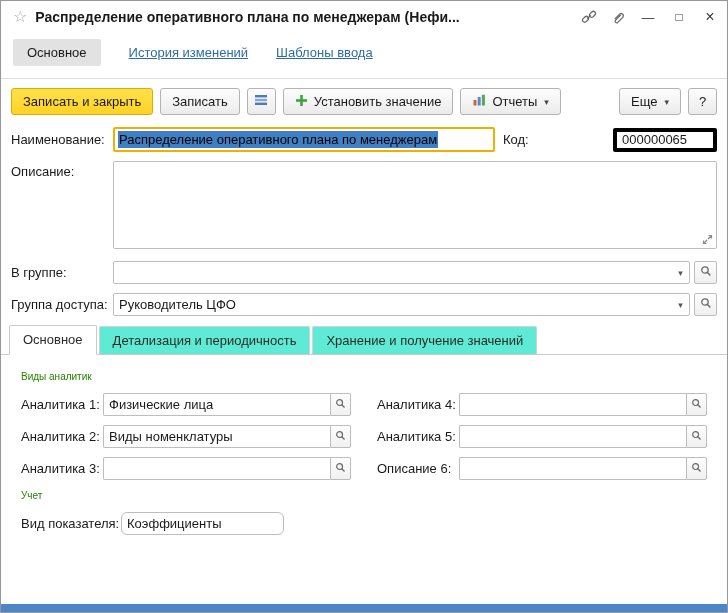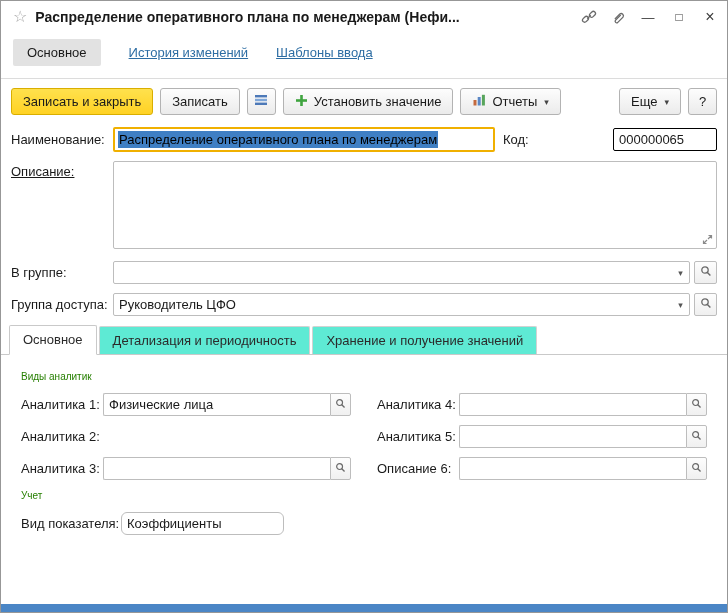--- a/index.html
+++ b/index.html
@@ -31,28 +31,28 @@
   .btn.primary { background:linear-gradient(#ffe14d,var(--accent-yellow,#ffd224)); border-color:#d9ae00; }
   .btn.icon-only { width:29px; padding:0; justify-content:center; }
   .caret { font-size:9px; color:#444; margin-left:1px; }
   .spacer { flex:1; }
 
   
   .form { padding:4px 10px 0 10px; }
   .frow { display:flex; align-items:center; margin-bottom:9px; }
   .frow > label { width:102px; flex:none; }
   .frow.top { align-items:flex-start; }
-  .frow.top > label { margin-top:3px;text-decoration:underline; }
+  .frow.top > label { margin-top:3px; }
 
   .input, .combo { height:23px; border:1px solid #bdbdbd; border-radius:2px; background:#fff;
                    display:flex; align-items:center; padding:0 4px; }
   .name-input { flex:1; border:2px solid var(--focus-orange,#f0b000); height:25px; padding:0 3px; }
   .sel { background:var(--selection-blue,#3f7fc4); color:#000000; padding:1px 1px; white-space:nowrap; }
   .code-lb { margin-left:8px; margin-right:8px; }
-  input.code { width:104px; height:23px; border:1px solid #000000; border-radius:2px; padding:8px 5px;
+  input.code { width:104px; height:23px; border:4px solid #000000; border-radius:2px; padding:8px 5px;
                font-family:"Liberation Sans",sans-serif; font-size:13px; color:#1a1a1a; }
 
   .ta-wrap { flex:1; position:relative; }
   textarea.desc { width:100%; height:88px; border:1px solid #bdbdbd; border-radius:2px; resize:none;
                   font-family:"Liberation Sans",sans-serif; font-size:13px; padding:3px 5px; }
   .expand { position:absolute; right:4px; bottom:7px; line-height:0; }
 
   .combo { flex:1; padding:0; }
   .combo .val { flex:1; padding:0 5px; white-space:nowrap; overflow:hidden; }
   .combo .dd { width:17px; text-align:center; color:#555; font-size:9px; cursor:pointer; }
@@ -232,20 +232,29 @@
           <button class="ibtn">
             <span><svg width="11" height="11" viewBox="0 0 12 12">
                   <circle cx="5" cy="5" r="3.2" fill="none" stroke="#6a6a6a" stroke-width="1.3"></circle>
                   <line x1="7.4" y1="7.4" x2="10.4" y2="10.4" stroke="#6a6a6a" stroke-width="1.4"></line>
                 </svg></span>
           </button>
         </div>
       </div>
       <div class="arow">
         <label>Аналитика 2:</label>
+        <div class="igroup">
+          <span class="ival">Виды номенклатуры</span>
+          <button class="ibtn">
+            <span><svg width="11" height="11" viewBox="0 0 12 12">
+                  <circle cx="5" cy="5" r="3.2" fill="none" stroke="#6a6a6a" stroke-width="1.3"></circle>
+                  <line x1="7.4" y1="7.4" x2="10.4" y2="10.4" stroke="#6a6a6a" stroke-width="1.4"></line>
+                </svg></span>
+          </button>
+        </div>
       </div>
       <div class="arow">
         <label>Аналитика 3:</label>
         <div class="igroup">
           <span class="ival"></span>
           <button class="ibtn">
             <span><svg width="11" height="11" viewBox="0 0 12 12">
                   <circle cx="5" cy="5" r="3.2" fill="none" stroke="#6a6a6a" stroke-width="1.3"></circle>
                   <line x1="7.4" y1="7.4" x2="10.4" y2="10.4" stroke="#6a6a6a" stroke-width="1.4"></line>
                 </svg></span>

